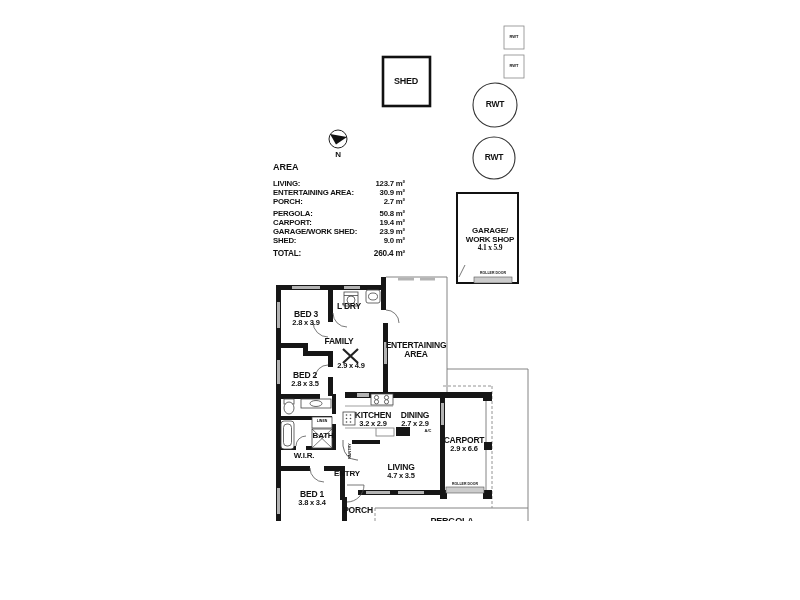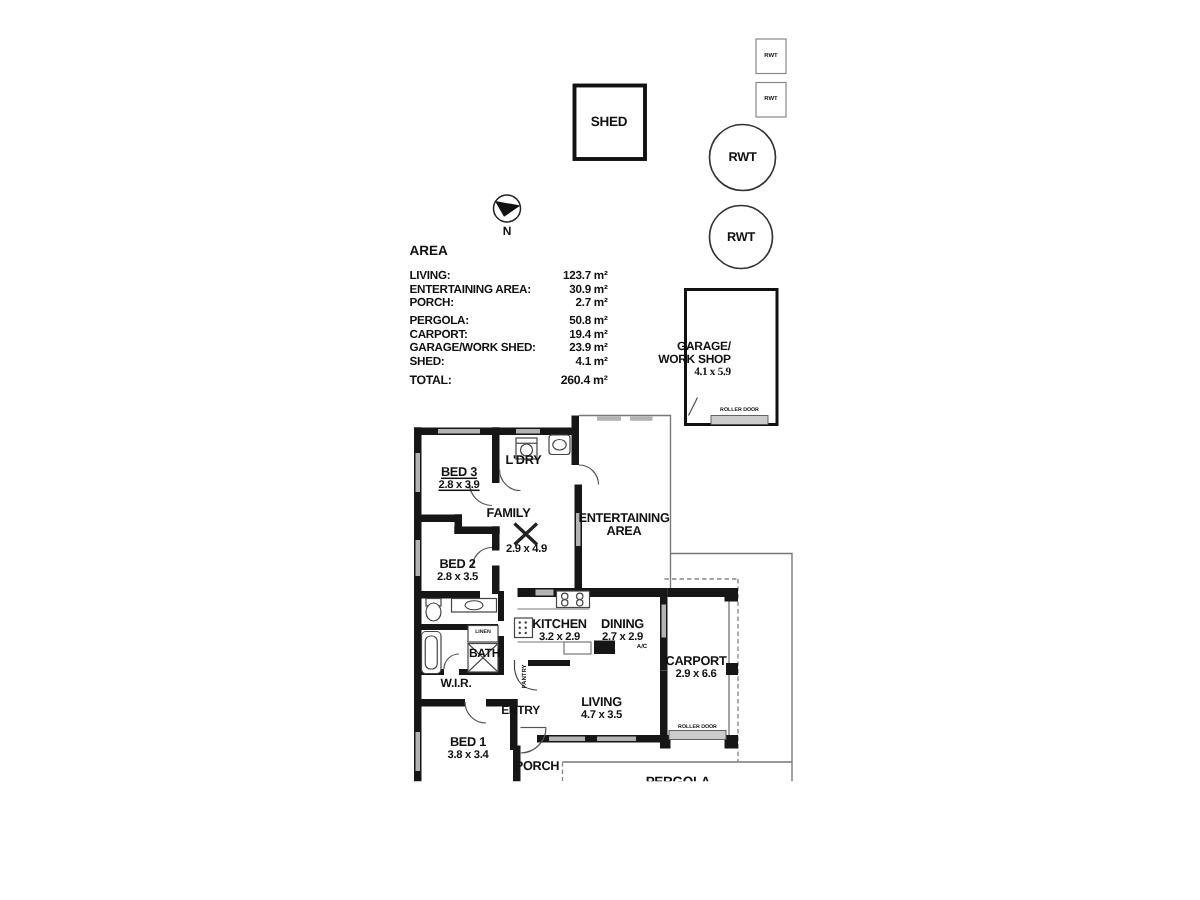--- a/index.html
+++ b/index.html
@@ -179,21 +179,21 @@
       <path d="M343,440 V446 Q345,459 357,460 H358" fill="none" stroke="#444"></path>
     </g>
   </svg>
 
   <div class="lbl fs4" style="left:514px;top:37px;">RWT</div>
   <div class="lbl fs4" style="left:514px;top:66px;">RWT</div>
   <div class="lbl fs9" style="left:406px;top:82px;">SHED</div>
   <div class="lbl fs85" style="left:495px;top:105px;">RWT</div>
   <div class="lbl fs85" style="left:494px;top:158px;">RWT</div>
 
-  <div class="lbl" style="left:463px;top:240px;text-align:right;">
+  <div class="lbl" style="left:490px;top:240px;">
     <div class="fs8">GARAGE/</div>
     <div class="fs8">WORK SHOP</div>
     <div class="fs75">4.1 x 5.9</div>
   </div>
   <div class="lbl fs35" style="left:493px;top:274px;">ROLLER DOOR</div>
 
   <div class="lbl fs8" style="left:338px;top:155px;">N</div>
 
   <div id="area-table">
     <div class="hd">AREA</div>
@@ -216,29 +216,29 @@
     <div class="row">
         <span>CARPORT:</span>
         <span>19.4 m²</span>
       </div>
     <div class="row">
         <span>GARAGE/WORK SHED:</span>
         <span>23.9 m²</span>
       </div>
     <div class="row">
         <span>SHED:</span>
-        <span>4.1 m²</span>
+        <span>9.0 m²</span>
       </div>
     <div class="row total">
         <span>TOTAL:</span>
         <span>260.4 m²</span>
       </div>
   </div>
 
-  <div class="lbl" style="left:306px;top:319px;text-decoration:underline;">
+  <div class="lbl" style="left:306px;top:319px;">
     <div class="fs85">BED 3</div>
     <div class="dims">2.8 x 3.9</div>
   </div>
   <div class="lbl fs85" style="left:349px;top:307px;">L'DRY</div>
   <div class="lbl fs85" style="left:339px;top:342px;">FAMILY</div>
   <div class="lbl dims" style="left:351px;top:366px;">2.9 x 4.9</div>
   <div class="lbl" style="left:416px;top:350px;">
     <div class="fs85">ENTERTAINING</div>
     <div class="fs85">AREA</div>
   </div>

